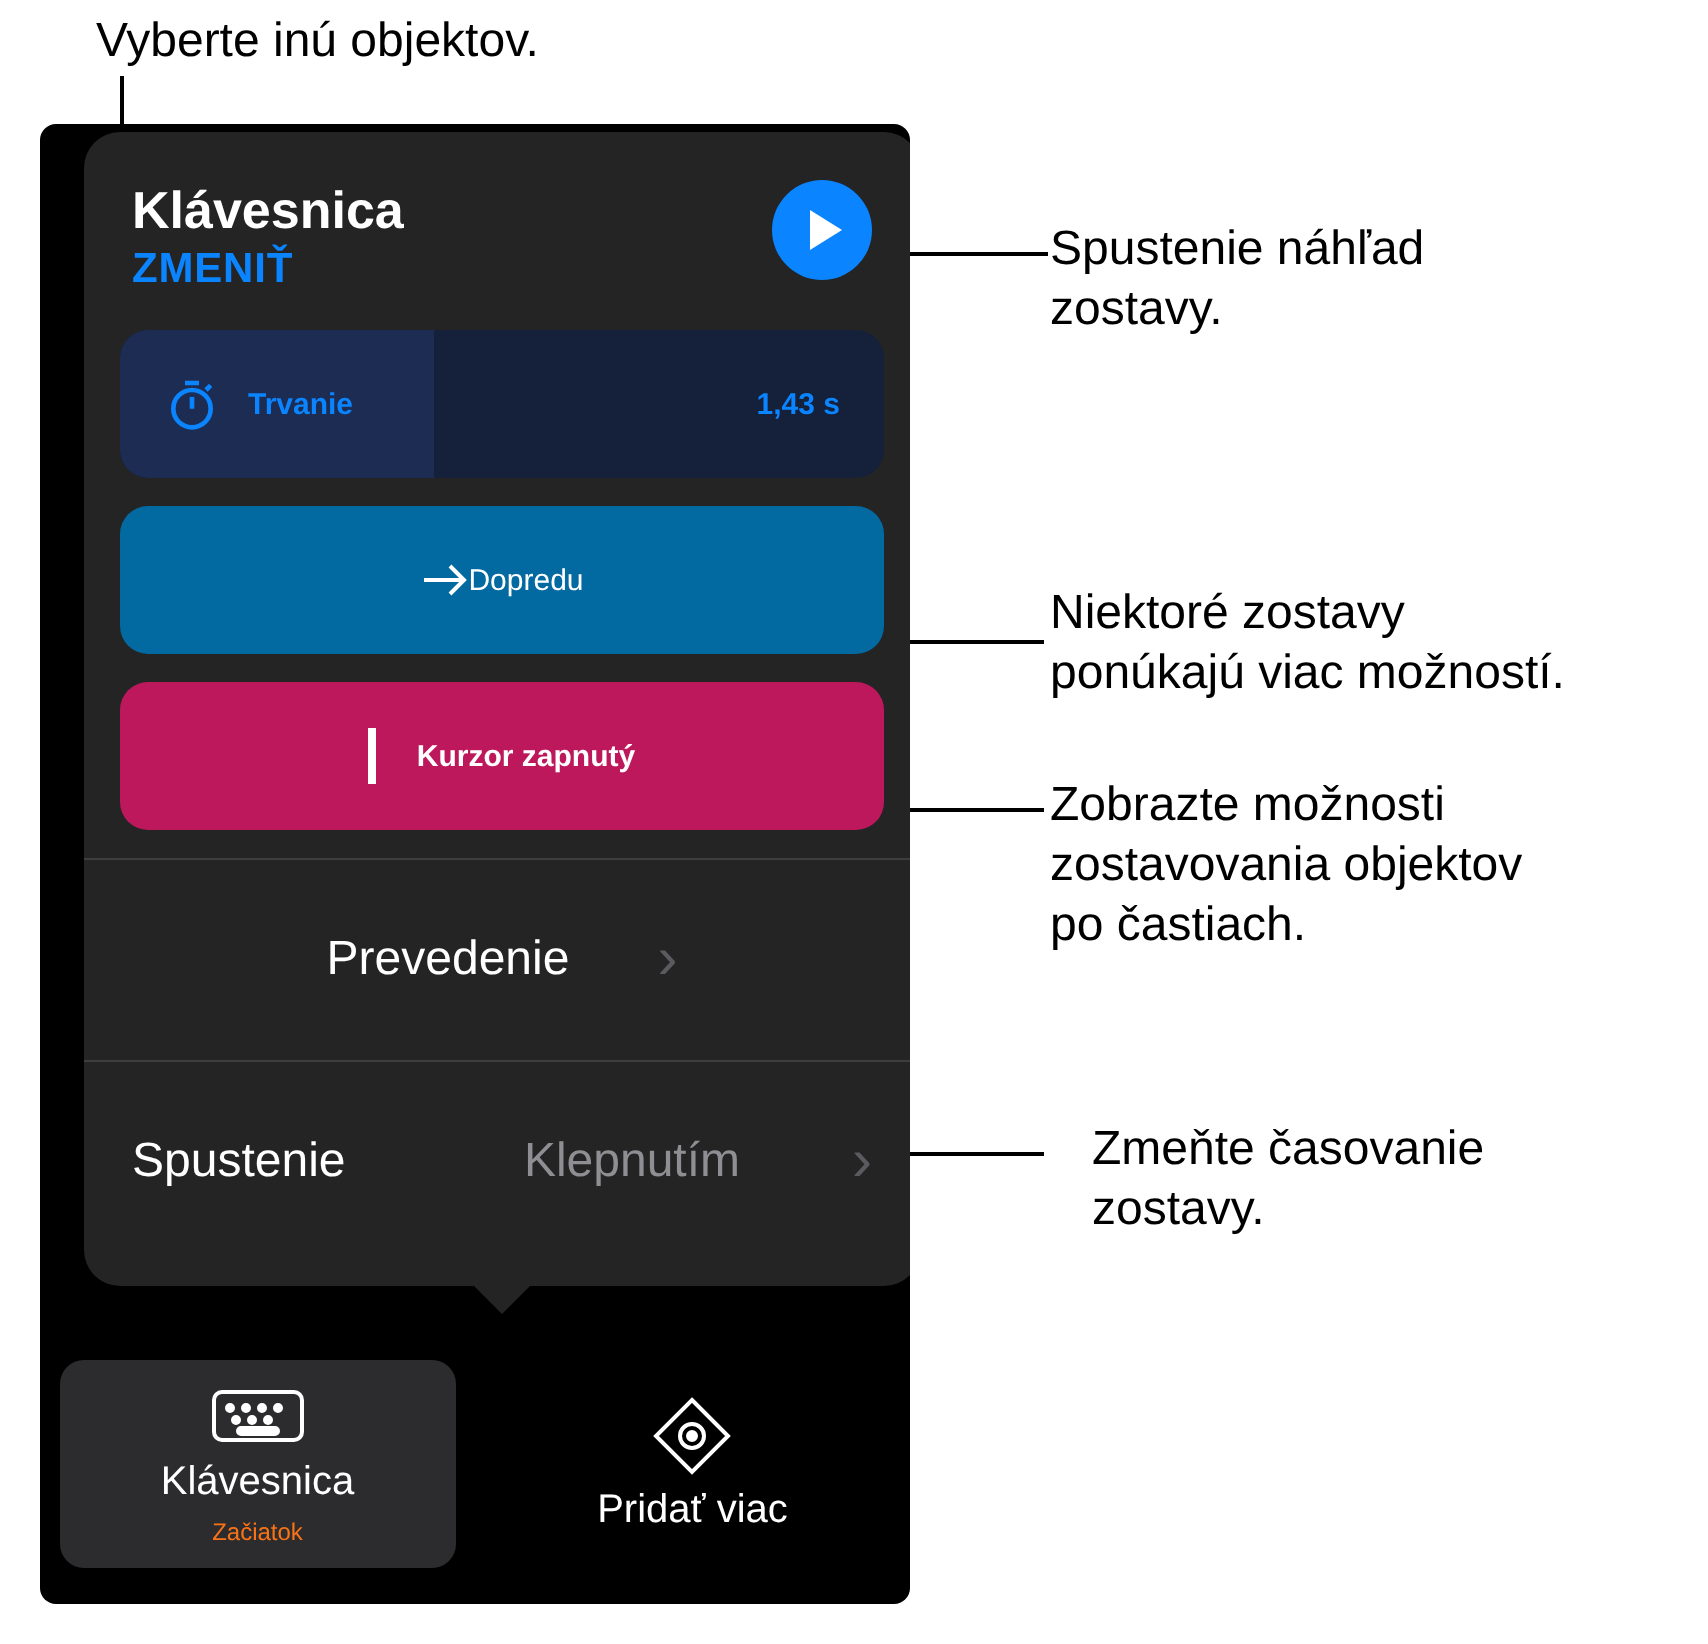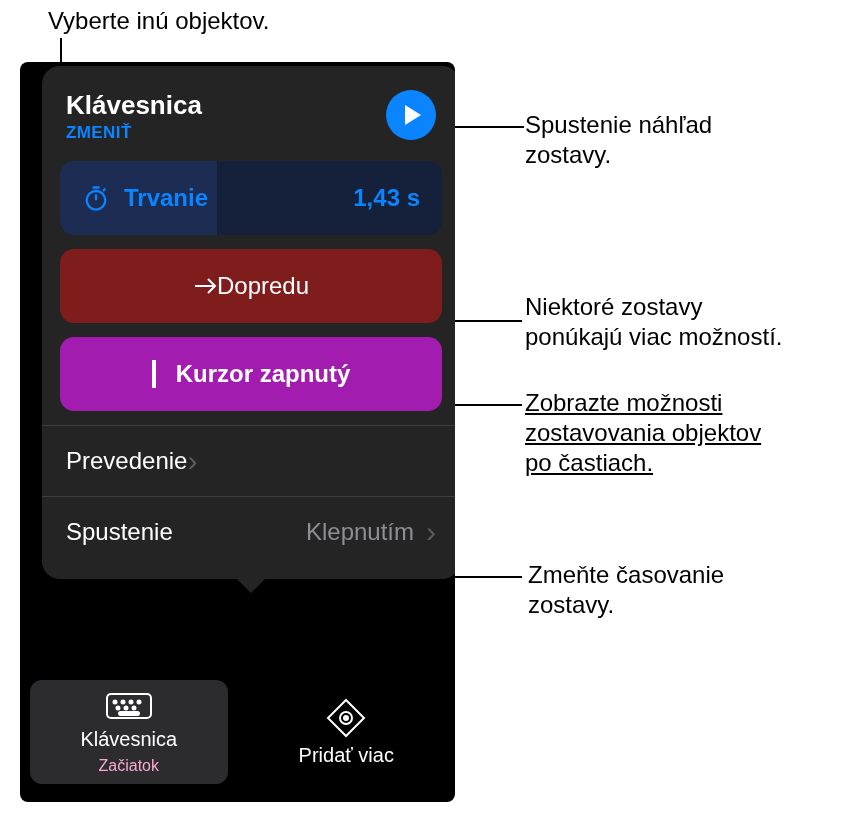--- a/index.html
+++ b/index.html
@@ -58,21 +58,21 @@
     justify-content: space-between;
     padding: 8px 24px 18px;
   }
   .pop-title {
     font-size: 26px;
     font-weight: 700;
     color: #fff;
     margin: 0 0 2px;
   }
   .pop-change {
-    font-size: 17px;
+    font-size: 21px;
     font-weight: 600;
     color: #0a84ff;
     text-transform: uppercase;
     letter-spacing: .4px;
     cursor: pointer;
   }
   .play-btn {
     width: 50px; height: 50px;
     border-radius: 50%;
     background: #0a84ff;
@@ -80,21 +80,21 @@
     cursor: pointer;
   }
   .play-btn svg { margin-left: 4px; }
   .row {
     height: 74px;
     margin: 0 18px 14px;
     border-radius: 14px;
     display: flex;
     align-items: center;
     position: relative;
-    font-size: 24px;
+    font-size: 15px;
   }
   .row-duration {
     background: #15203a;
     color: #0a84ff;
     font-weight: 600;
     justify-content: space-between;
     padding: 0 22px;
     position: relative;
     overflow: hidden;
   }
@@ -105,45 +105,46 @@
     background: #1c2c52;
   }
   .row-duration .content {
     position: relative; z-index: 1;
     display: flex; align-items: center; gap: 14px;
   }
   .row-duration .value {
     position: relative; z-index: 1;
   }
   .row-forward {
-    background: #7f1d1d;
+    background: #0369a1;
     color: #fff;
     justify-content: center;
     cursor: pointer;
   }
   .row-cursor {
-    background: #a21caf;
+    background: #be185d;
     color: #fff;
     font-weight: 600;
     justify-content: center;
     gap: 20px;
     cursor: pointer;
   }
   .row-cursor .bar {
     display:inline-block; width:4px; height:28px; background:#fff;
   }
   .list-row {
     display: flex;
     align-items: center;
-    justify-content: flex-start;
-    padding: 20px 24px;
+    justify-content: center;
+    padding: 35px 24px;
     font-size: 24px;
     color: #fff;
     border-top: 1px solid rgba(255,255,255,0.12);
     cursor: pointer;
+    gap: 44px;
   }
   .list-row:first-of-type { border-top: none; }
   .list-row .subval {
     color: #8e8e93;
     margin-left: auto;
     margin-right: 12px;
   }
   .chev { color: #5a5a5f; font-size: 30px; line-height: 1; }
   .bottom-tabs {
     position: absolute;
@@ -160,45 +161,45 @@
     gap: 6px;
     color: #fff;
   }
   .btab.selected {
     background: #2c2c2e;
     border-radius: 12px;
     margin: 18px 10px;
   }
   .btab.add { margin: 18px 10px; }
   .btab .tlabel { font-size: 20px; }
-  .btab .tsub { font-size: 16px; color: #f9a8d4; }
+  .btab .tsub { font-size: 12px; color: #f97316; }
   .kb-icon { width: 48px; height: 32px; }
   .target-icon { width: 40px; height: 40px; }
   .timer-icon { width: 28px; height: 28px; stroke:#0a84ff; }
 </style>
 </head>
 <body>
 
 <div class="callout" style="left:48px; top:6px;">Vyberte inú objektov.</div>
 <div class="callout-line" style="left:60px; top:38px; width:2px; height:108px;"></div>
 
 <div class="callout" style="left:525px; top:110px; white-space:pre-line;">Spustenie náhľad
 zostavy.</div>
 <div class="callout-line" style="left:416px; top:126px; width:108px; height:2px;"></div>
 
 <div class="callout" style="left:525px; top:292px; white-space:pre-line;">Niektoré zostavy
 ponúkajú viac možností.</div>
 <div class="callout-line" style="left:436px; top:320px; width:86px; height:2px;"></div>
 
-<div class="callout" style="left:525px; top:388px; white-space:pre-line;text-decoration:underline;">Zobrazte možnosti
+<div class="callout" style="left:525px; top:388px; white-space:pre-line;">Zobrazte možnosti
 zostavovania objektov
 po častiach.</div>
 <div class="callout-line" style="left:436px; top:404px; width:86px; height:2px;"></div>
 
-<div class="callout" style="left:528px; top:560px; white-space:pre-line;">Zmeňte časovanie
+<div class="callout" style="left:546px; top:560px; white-space:pre-line;">Zmeňte časovanie
 zostavy.</div>
 <div class="callout-line" style="left:408px; top:576px; width:114px; height:2px;"></div>
 
 <div class="panel-wrap">
 
   <div class="popover">
 
     <div class="pop-header">
       <div>
         <div class="pop-title">Klávesnica</div>

